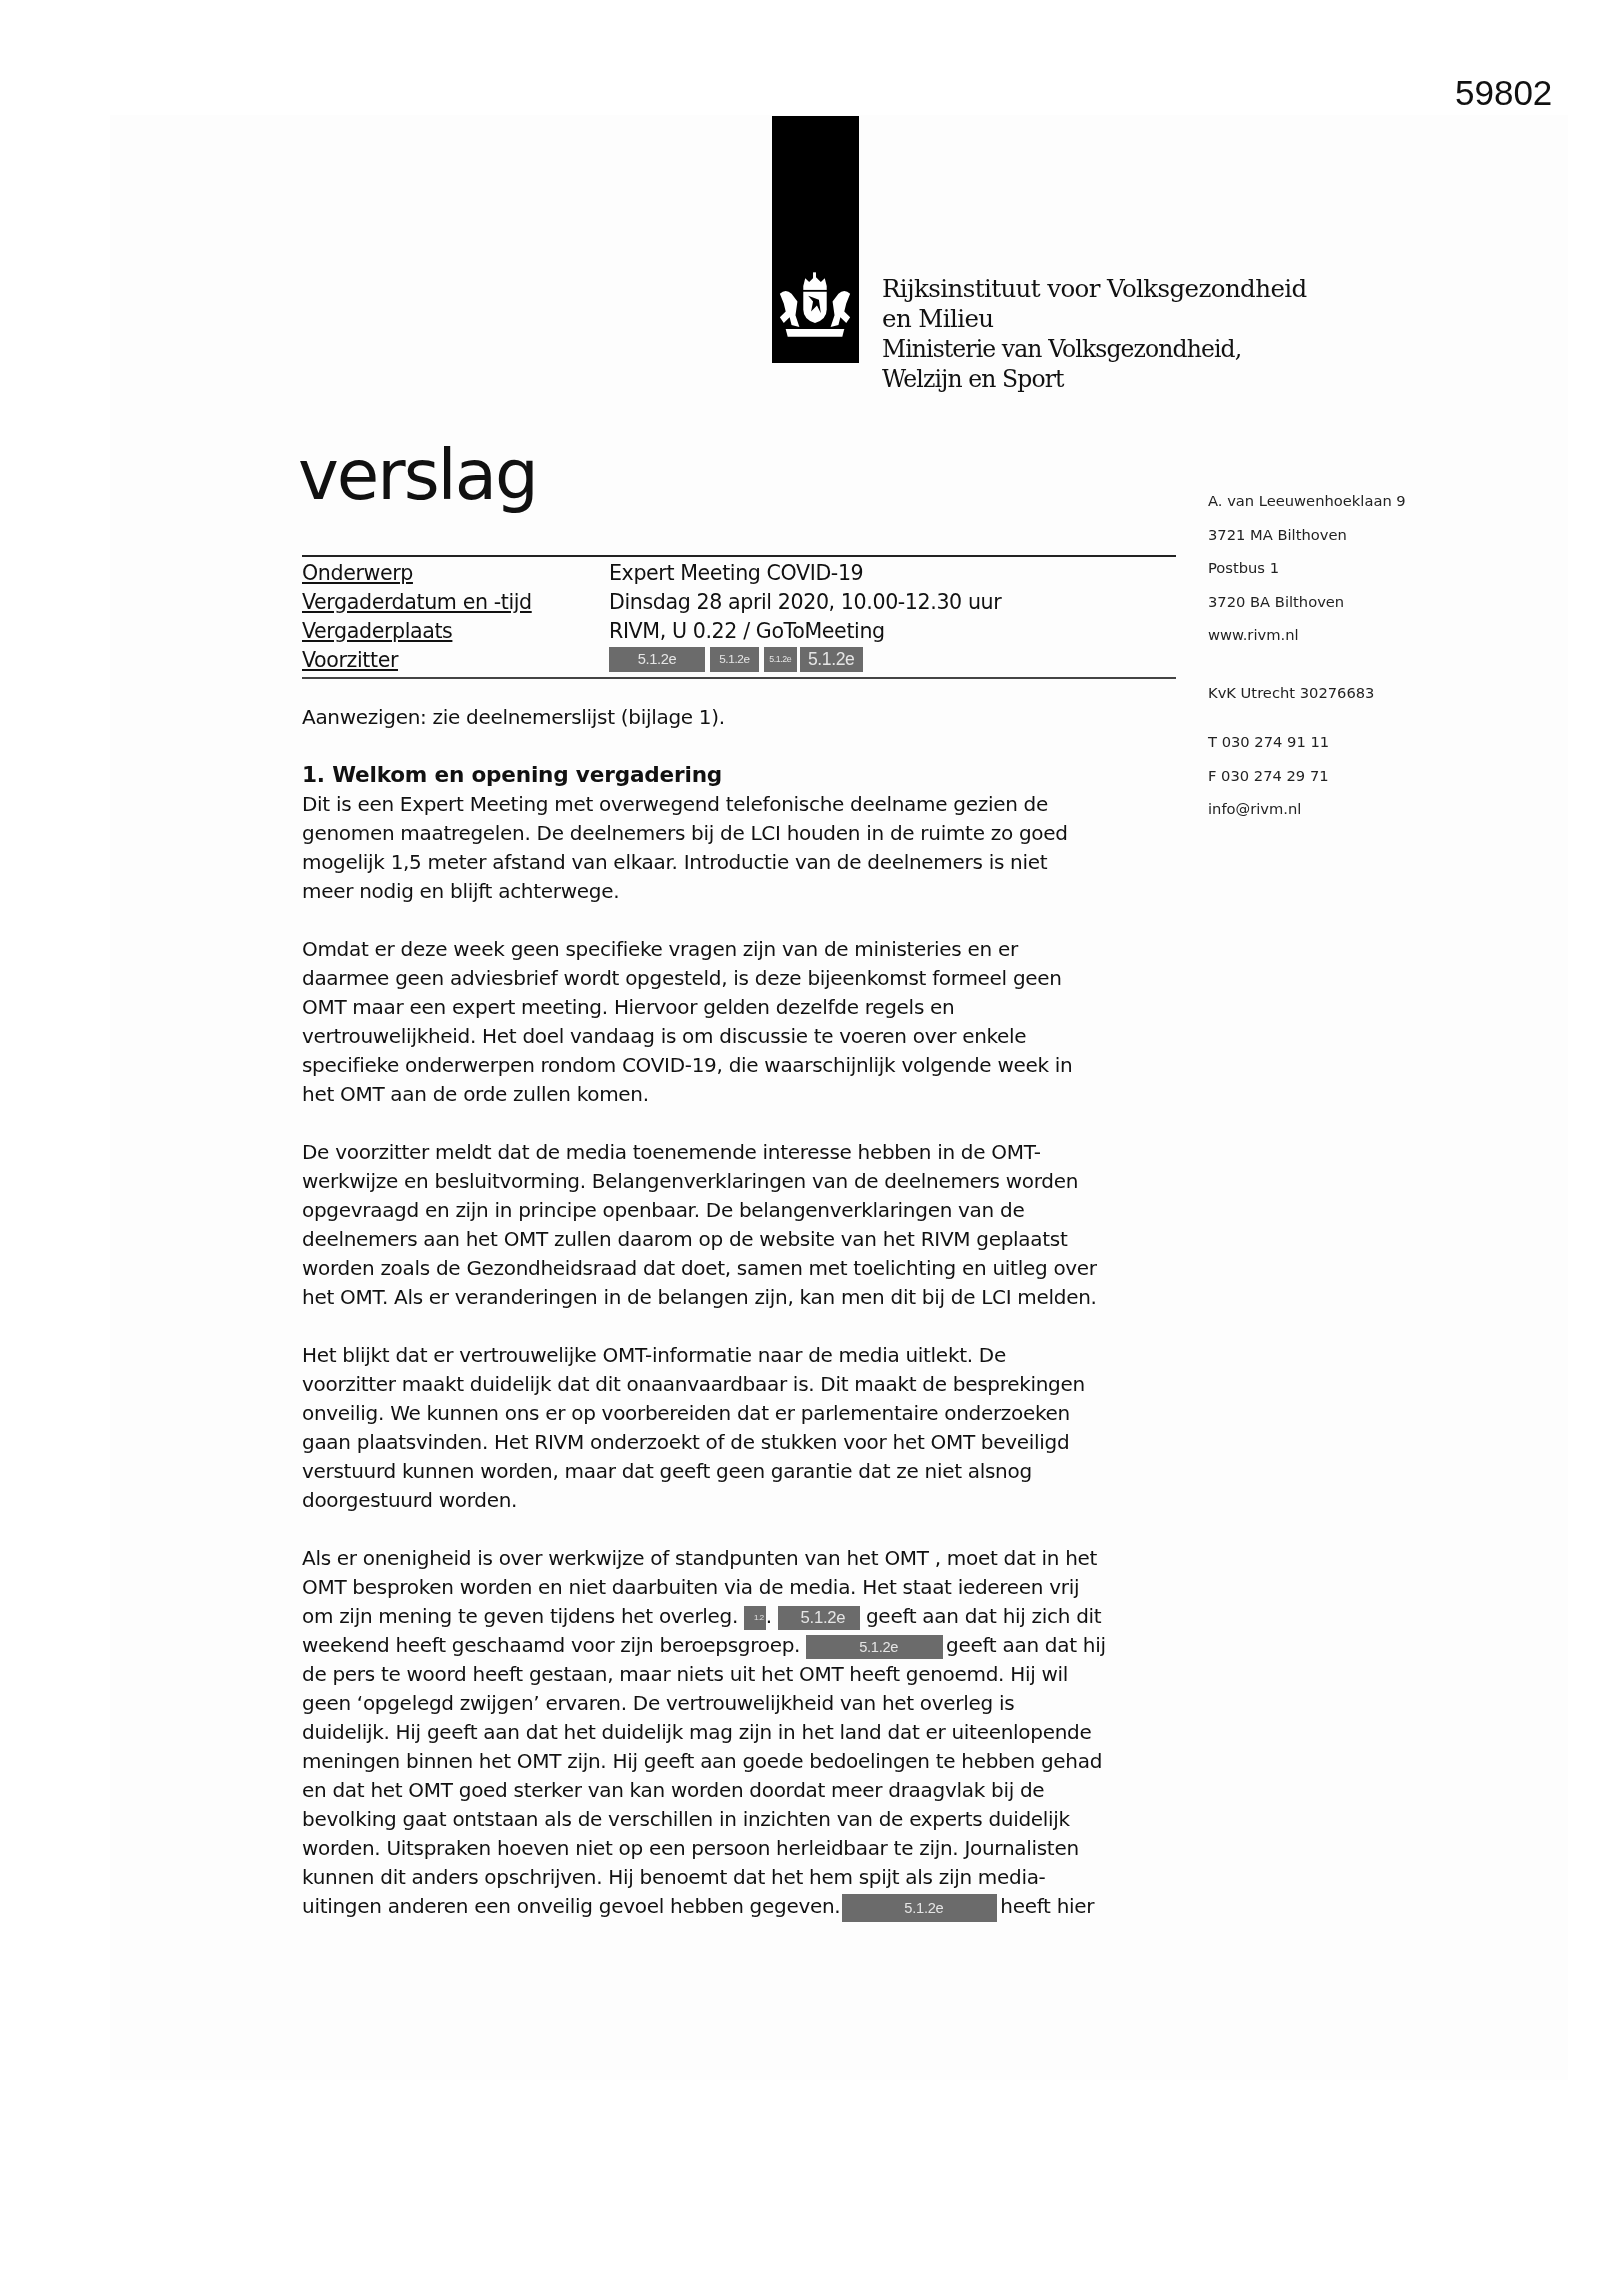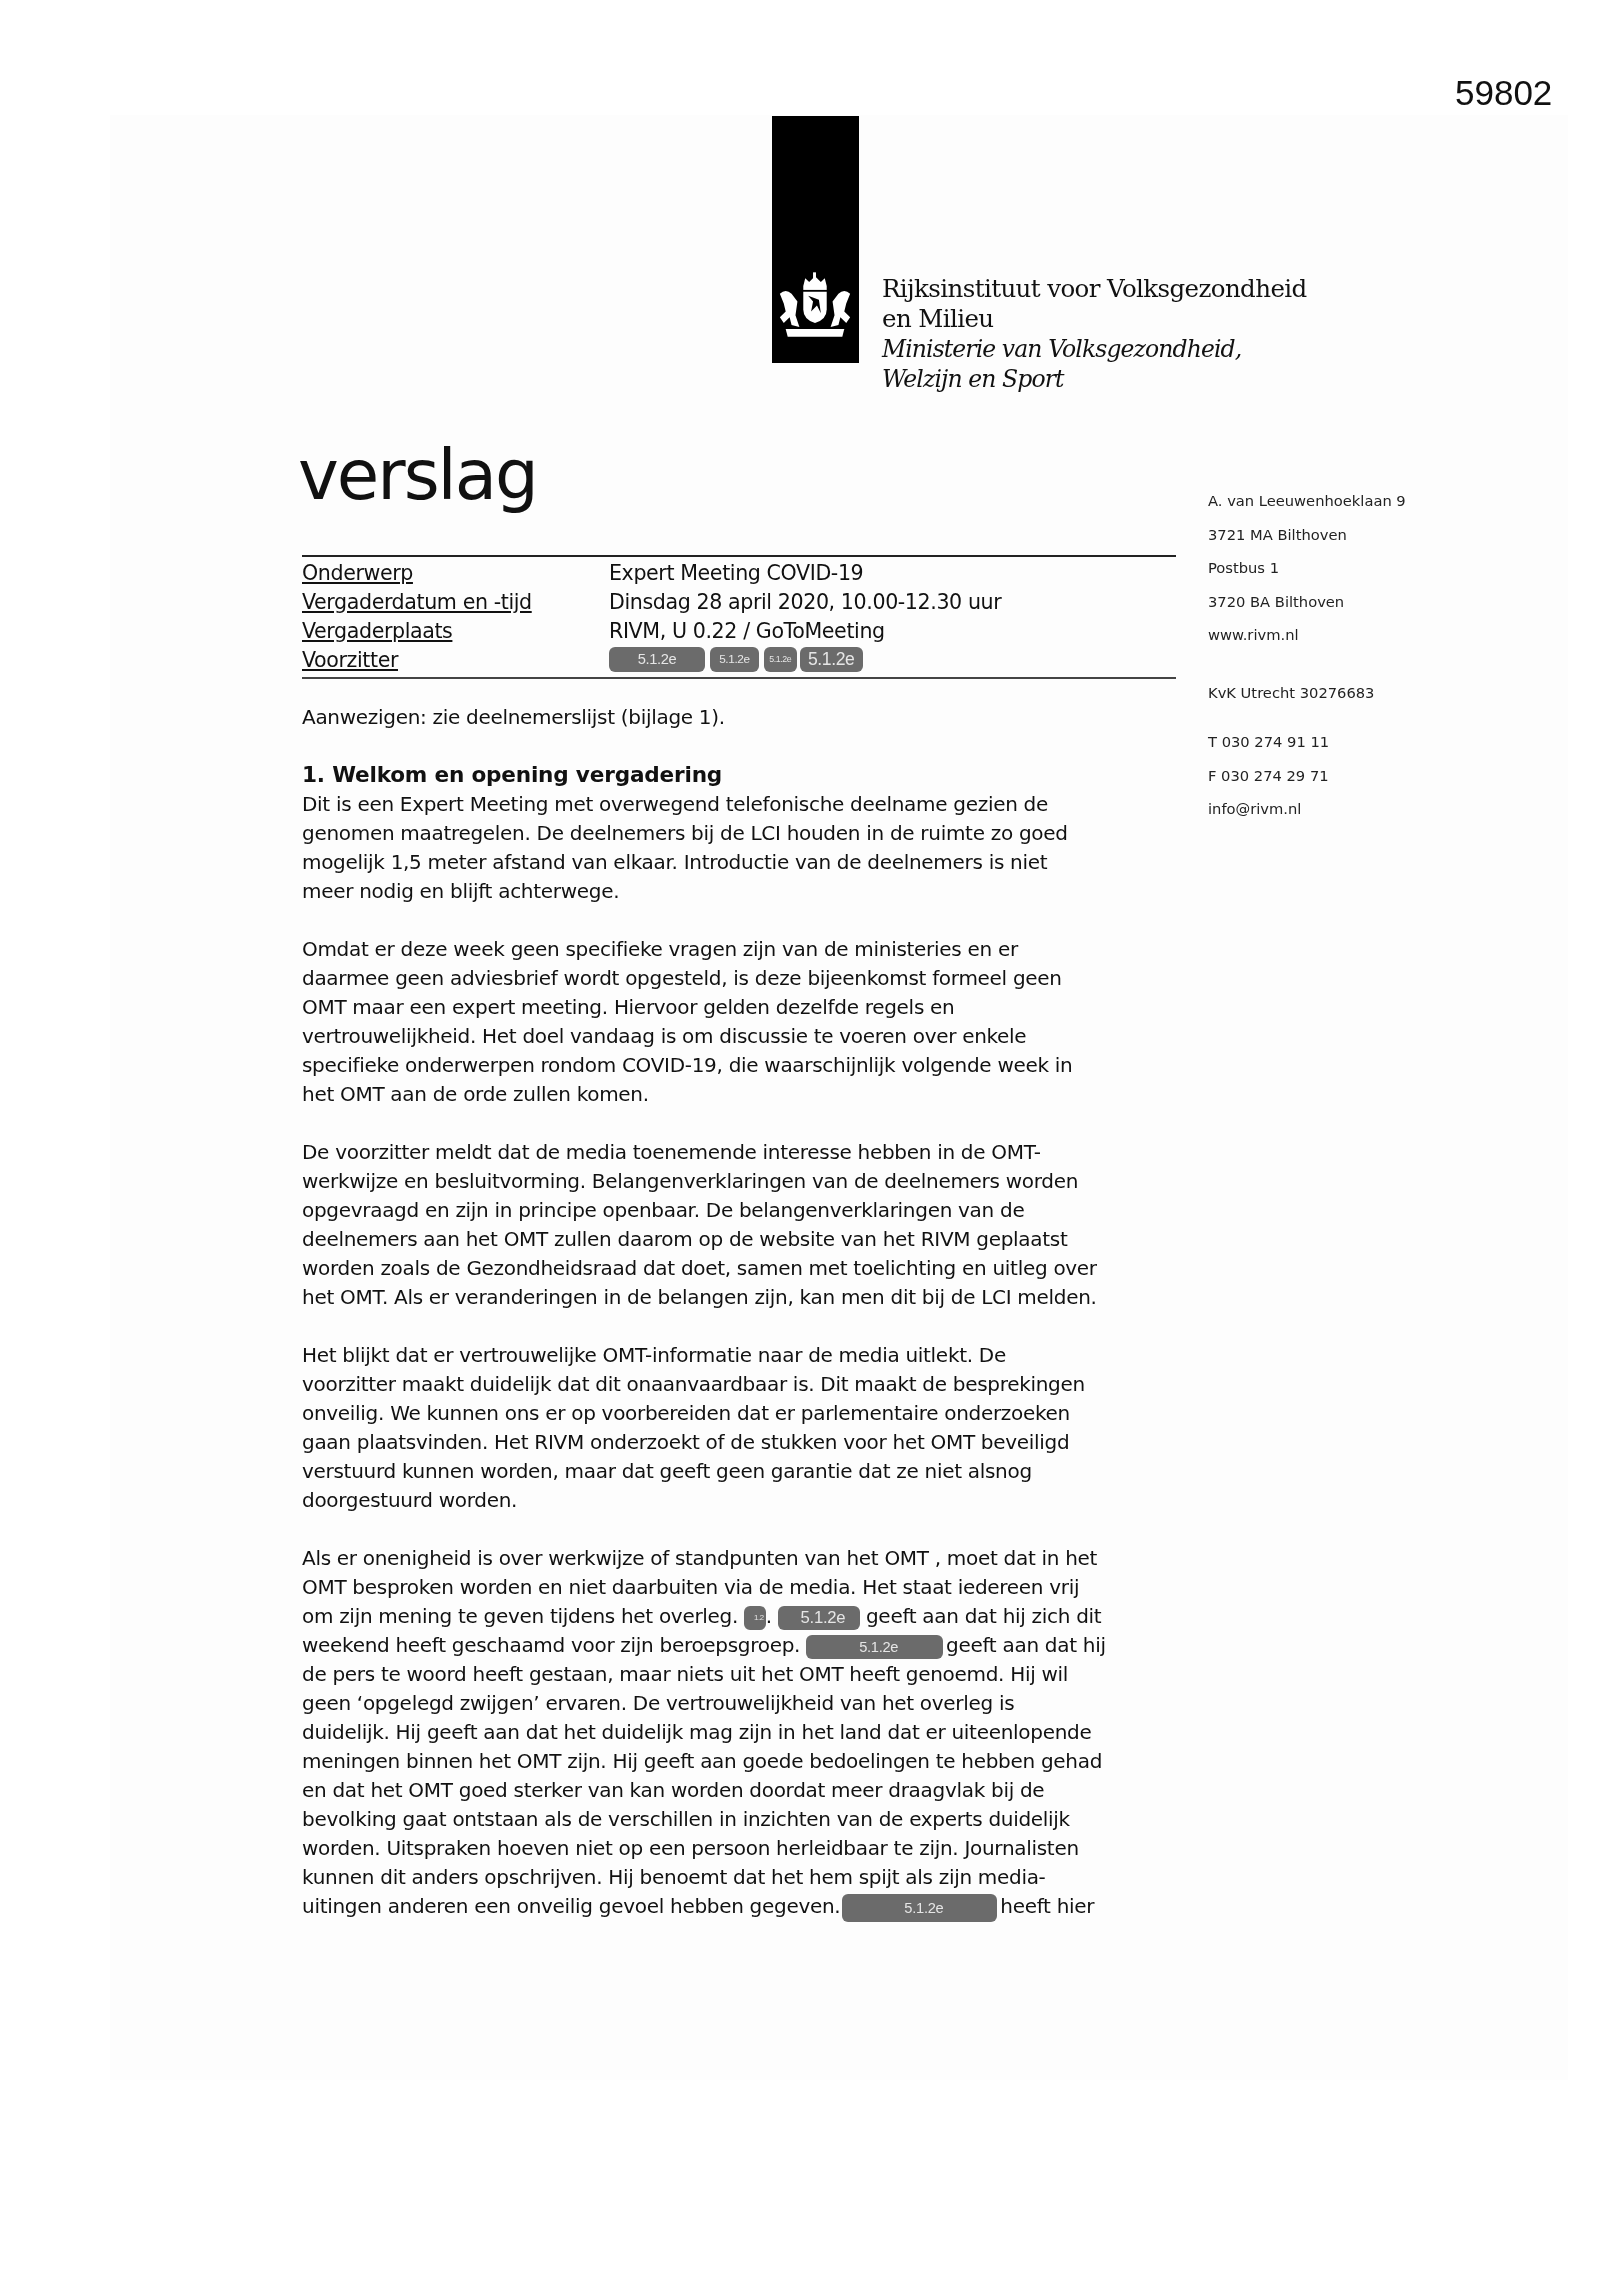--- a/index.html
+++ b/index.html
@@ -21,41 +21,41 @@
     background: #000;
   }
   .coat-of-arms {
     position: absolute; left: 774px; top: 272px; width: 82px; height: 69px;
   }
   .logo-text {
     position: absolute; left: 882px; top: 274px;
     font-family: "DejaVu Serif", serif; color: #111;
   }
   .logo-text div { font-size: 24.5px; line-height: 30px; letter-spacing: -0.6px; }
-  .logo-text .it { font-style: italic; font-size: 23.5px; letter-spacing: -0.9px; }
+  .logo-text .it { font-size: 23.5px; letter-spacing: -0.9px; }
 
   .title {
     position: absolute; left: 298px; top: 441px;
     font-family: "DejaVu Sans", sans-serif; font-size: 69px; letter-spacing: -2px;
     color: #111; line-height: 1;
   }
 
   .meta-table {
     position: absolute; left: 302px; top: 555px; width: 874px;
     border-top: 2px solid #222; border-bottom: 2px solid #444;
     padding: 1px 0 2.9px 0;
   }
   .meta-row { display: flex; height: 29px; align-items: center; font-size: 20.6px; letter-spacing: -0.4px; }
   .meta-label { width: 307px; text-decoration: underline; }
   .meta-value { flex: 1; display: flex; align-items: center; }
 
   .redact {
     display: inline-block; background: #6b6b6b; color: #e6e6e6;
     font-family: "Liberation Sans", sans-serif; text-align: center;
-    vertical-align: middle; line-height: 1; border-radius: 6px;
+    vertical-align: middle; line-height: 1;
   }
   .meta-value .redact { height: 25.5px; margin-right: 4.9px; display: inline-flex; align-items: center; justify-content: center; }
 
   .address {
     position: absolute; left: 1208px; top: 478px;
     font-size: 14.7px; color: #222; letter-spacing: 0px;
   }
   .address div { line-height: 21.6px; height: 21.6px; margin-top: 12px; }
   .address .gap { height: 11.8px; }
   .address .gap2 { height: 3.9px; }

